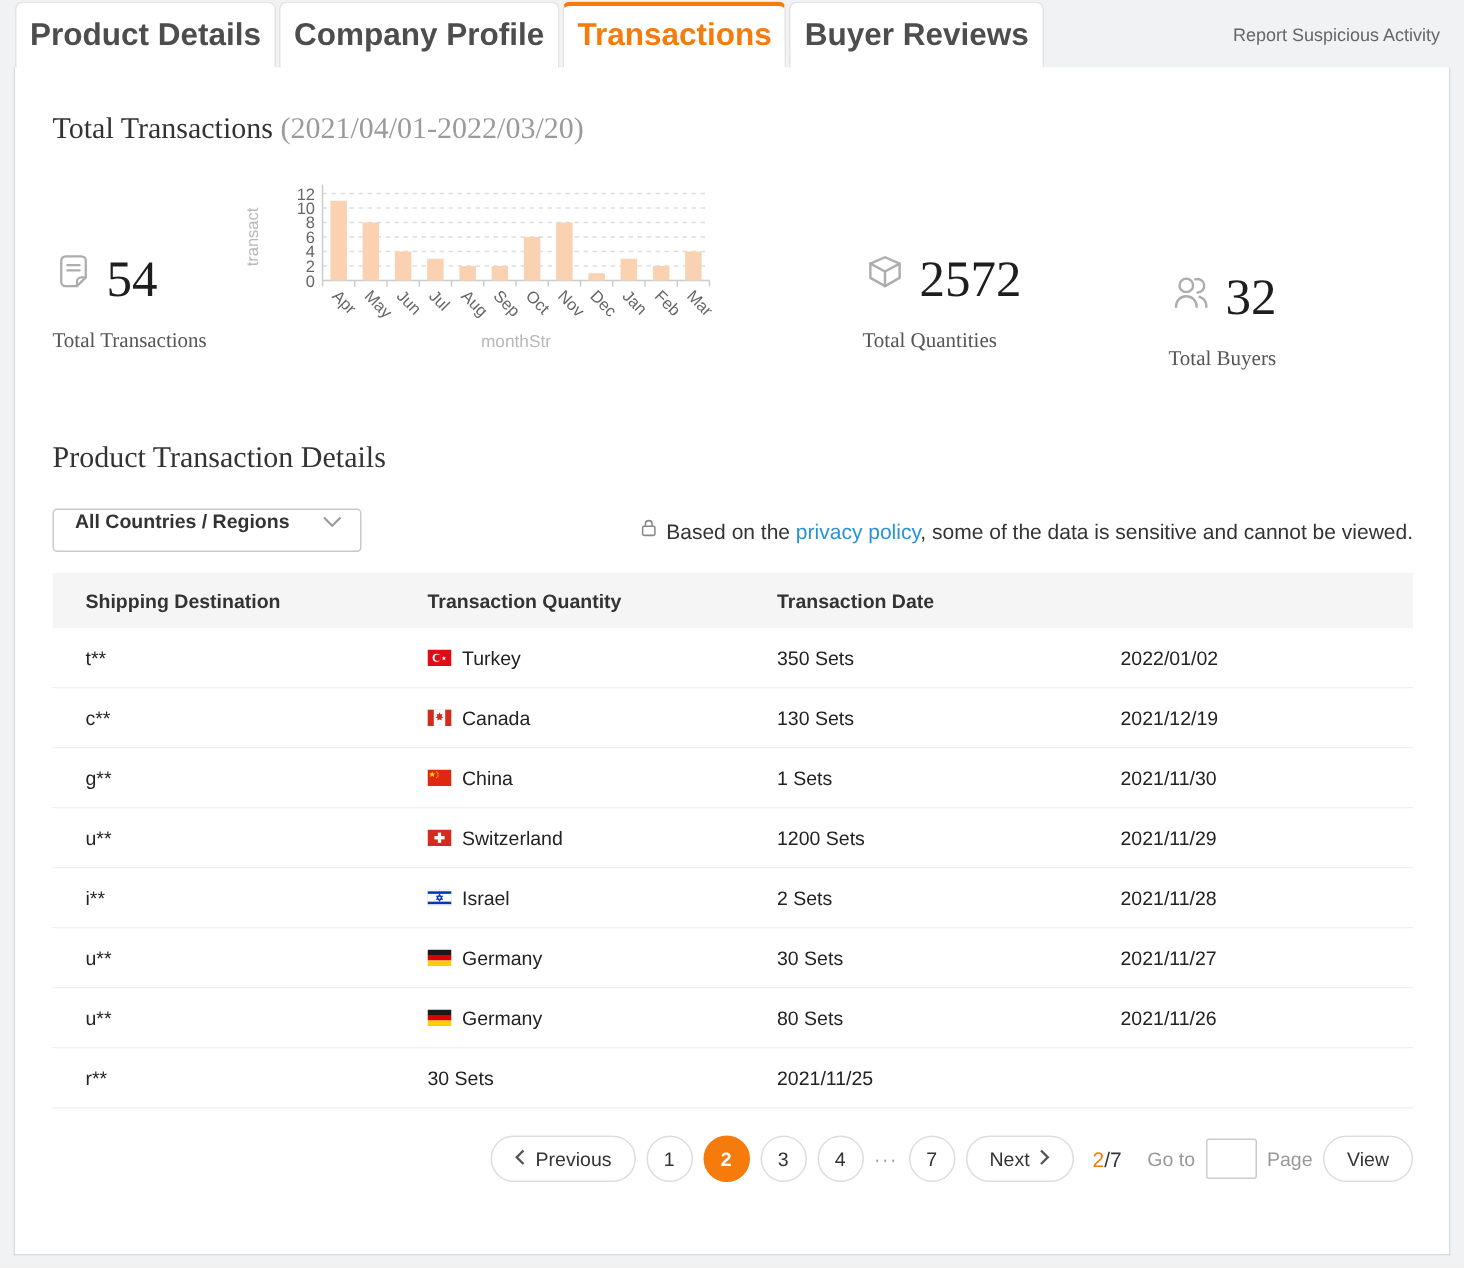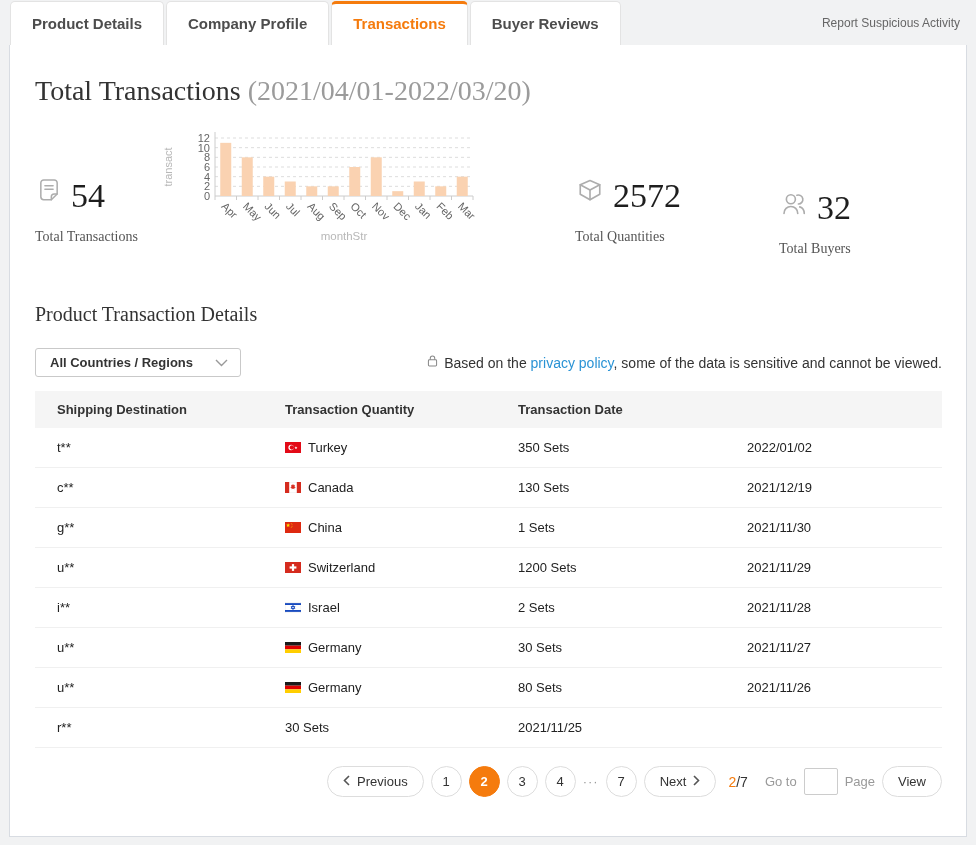--- a/index.html
+++ b/index.html
@@ -3,46 +3,46 @@
 <meta charset="utf-8">
 <style>
   * { margin:0; padding:0; box-sizing:border-box; }
   html,body { background:#e9eaec; }
   .page { width:976px; height:845px; background:#f1f2f3; font-family:"Liberation Sans",sans-serif; position:relative; overflow:hidden;
           --orange:#f57b0d; --bar:#fad2b1; --link:#2a93d5; }
 
   
   .tabbar { display:flex; align-items:flex-end; height:45px; padding-left:10px; }
   .tab { height:44px; line-height:44px; background:#fff; border:1px solid #e3e3e3; border-bottom:none;
-         border-radius:5px 5px 0 0; padding:0 21px; margin-right:2px; font-size:15px; font-weight:700;
+         border-radius:5px 5px 0 0; padding:0 9px; margin-right:2px; font-size:21px; font-weight:700;
          color:#4d4d4d; cursor:pointer; white-space:nowrap; }
   .tab.active { color:var(--orange); border-top:3px solid var(--orange); line-height:40px; }
   .report-link { margin-left:auto; margin-right:16px; align-self:center; font-size:12px; color:#666;
                  text-decoration:none; cursor:pointer; }
 
   
   .content { position:relative; margin:0 9px; height:792px; background:#fff;
              border:1px solid #d8dce2; border-top:none; }
 
-  .section-title { padding:30px 0 0 25px; font-family:"Liberation Serif",serif; font-size:28px; color:#333; }
+  .section-title { padding:30px 0 0 25px; font-family:"Liberation Serif",serif; font-size:20px; color:#333; }
   .date-range { color:#9b9b9b; }
 
   
   .summary-band { position:relative; height:180px; }
   .stat { position:absolute; }
   .stat-top { display:flex; align-items:flex-start; gap:8px; }
   .stat-top svg { stroke:#adadad; fill:none; stroke-width:1.3; }
   .stat-value { font-family:"Liberation Serif",serif; font-size:34px; color:#1e1e1e; }
   .stat-label { margin-top:14px; font-family:"Liberation Serif",serif; font-size:14px; color:#555; }
   #chart { position:absolute; left:148px; top:9px; }
 
   .details-title { margin:16px 0 0 25px; font-family:"Liberation Serif",serif; font-size:20px; color:#333; }
 
   .filter-row { display:flex; justify-content:space-between; align-items:center; margin:22px 24px 0 25px; }
-  .dropdown { display:inline-flex; align-items:center; gap:22px; height:29px; padding:0 12px 0 14px;
+  .dropdown { display:inline-flex; align-items:flex-start; gap:22px; height:29px; padding:0 12px 0 14px;
               border:1px solid #c9c9c9; border-radius:3px; background:#fff; font-size:13px; font-weight:700;
               color:#333; cursor:pointer; }
   .dropdown svg { stroke:#999; fill:none; stroke-width:1.4; }
   .privacy-note { display:flex; align-items:flex-end; gap:5px; font-size:14px; color:#333; }
   .privacy-note svg { stroke:#888; fill:none; stroke-width:1.1; }
   .privacy-link { color:var(--link); text-decoration:none; cursor:pointer; }
 
   
   .table { margin:14px 24px 0 25px; font-size:13px; color:#222; }
   .thead, .row { display:grid; grid-template-columns:228px 233px 229px 1fr; align-items:center; padding-left:22px; }

